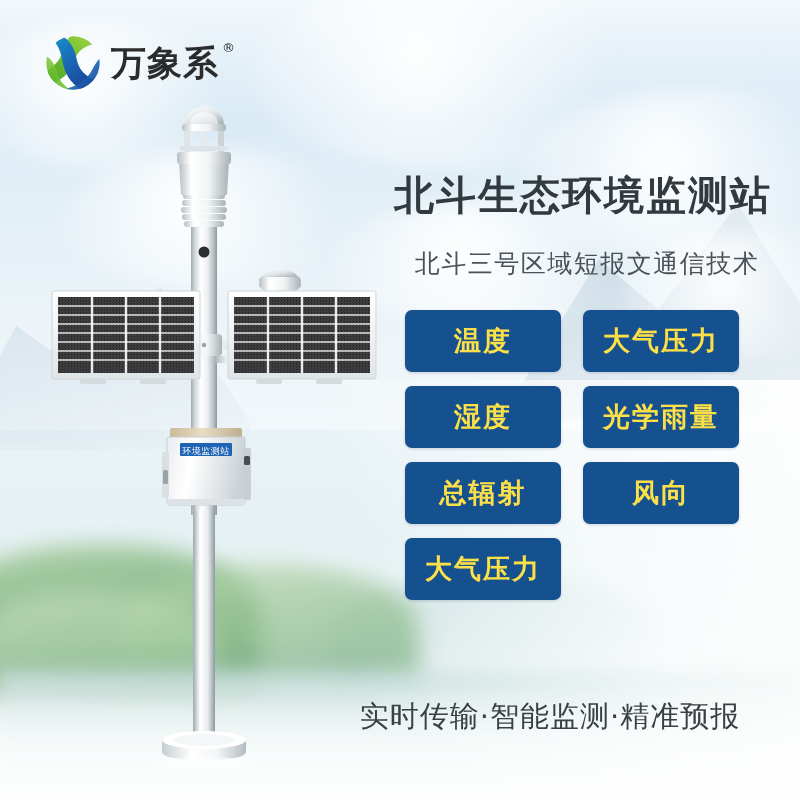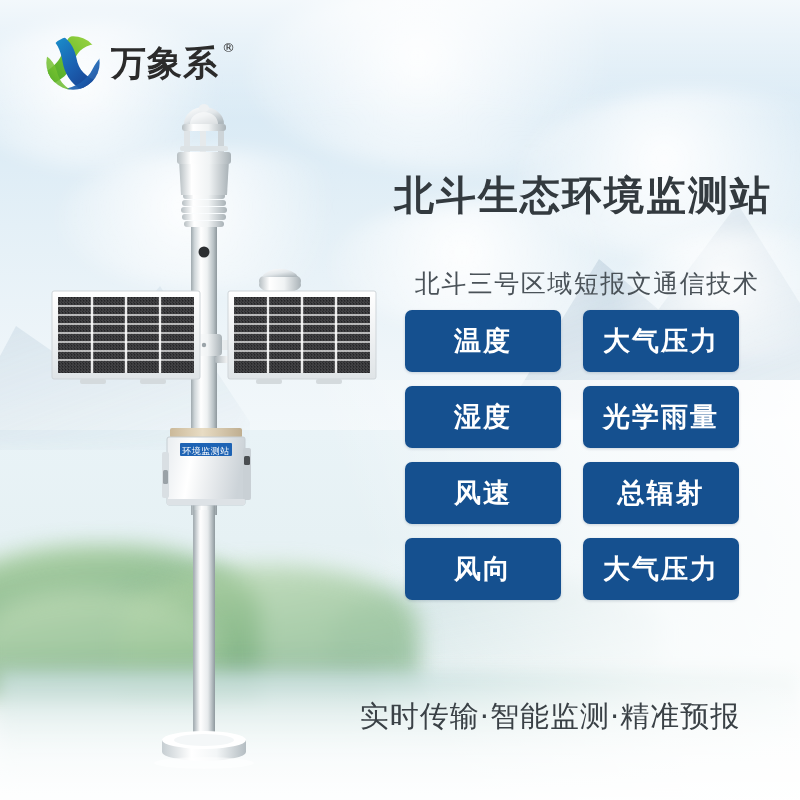--- a/index.html
+++ b/index.html
@@ -107,29 +107,28 @@
   .title{
     position:absolute;left:394px;top:172px;width:386px;
     text-align:left;font-size:40px;font-weight:bold;color:#333a3f;
     letter-spacing:2px;line-height:1.18;
     font-family:"DejaVu Sans","Liberation Sans",sans-serif;
   }
   .subtitle{
     position:absolute;left:394px;top:247px;width:386px;
     text-align:center;font-size:25px;color:#4a5258;letter-spacing:1.5px;
     font-family:"DejaVu Sans","Liberation Sans",sans-serif;
-    margin-top:20px;
   }
   .tags{
     position:absolute;left:405px;top:310px;width:340px;
     display:grid;grid-template-columns:156px 156px;gap:14px 22px;
   }
   .tag{
     height:62px;border-radius:7px;display:flex;align-items:center;justify-content:center;
-    background:#15508f;color:#ffffff;font-size:27px;font-weight:bold;letter-spacing:2px;
+    background:#15508f;color:#fde047;font-size:27px;font-weight:bold;letter-spacing:2px;
     box-shadow:0 1px 3px rgba(10,40,80,.18);
     font-family:"DejaVu Sans","Liberation Sans",sans-serif;
   }
   .tagline{
     position:absolute;left:340px;top:697px;width:420px;
     text-align:center;font-size:29px;font-weight:normal;color:#3a4146;letter-spacing:1px;
     font-family:"DejaVu Sans","Liberation Sans",sans-serif;
   }
 </style>
 </head>
@@ -371,21 +370,20 @@
   </div>
 
   <div class="title">北斗生态环境监测站</div>
   <div class="subtitle">北斗三号区域短报文通信技术</div>
 
   <div class="tags">
     <div class="tag">温度</div>
     <div class="tag">大气压力</div>
     <div class="tag">湿度</div>
     <div class="tag">光学雨量</div>
-    <div class="tag">风速</div>
     <div class="tag">总辐射</div>
     <div class="tag">风向</div>
     <div class="tag">大气压力</div>
   </div>
 
   <div class="tagline">实时传输·智能监测·精准预报</div>
 
 </div>
 
 </body></html>

